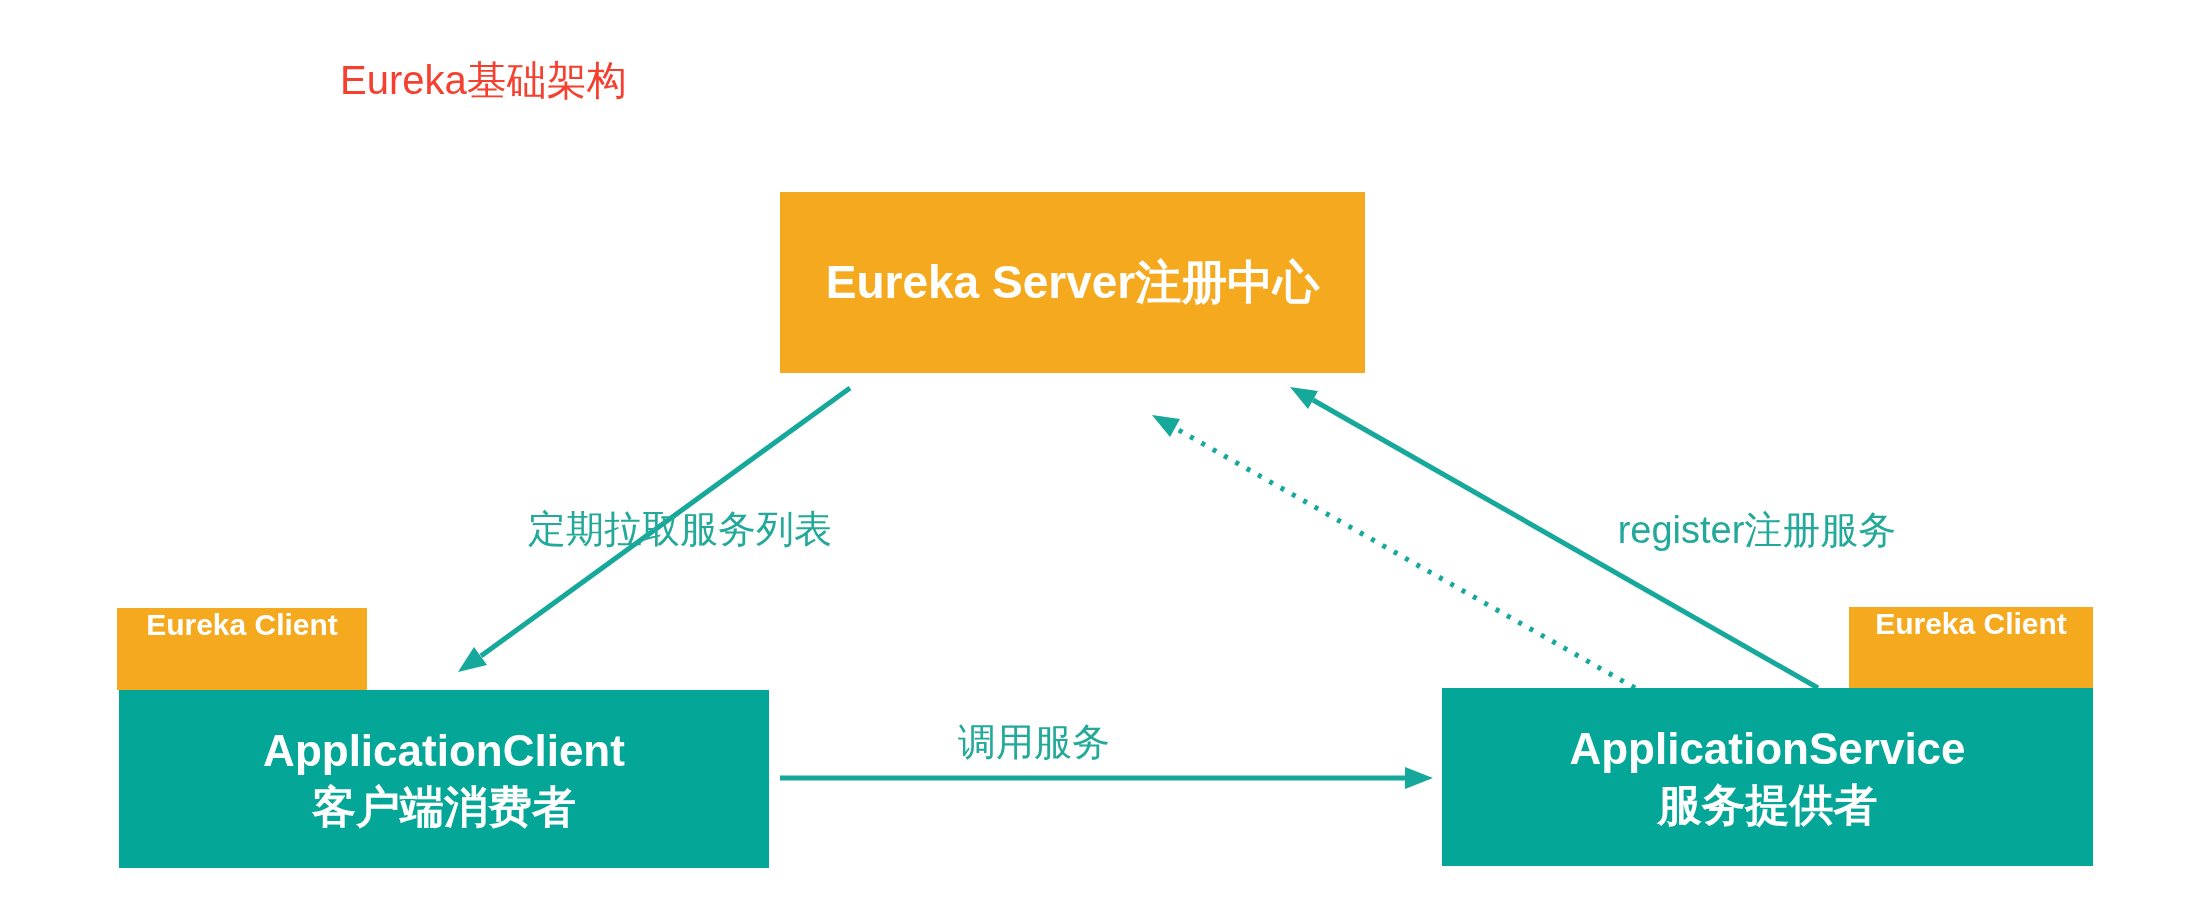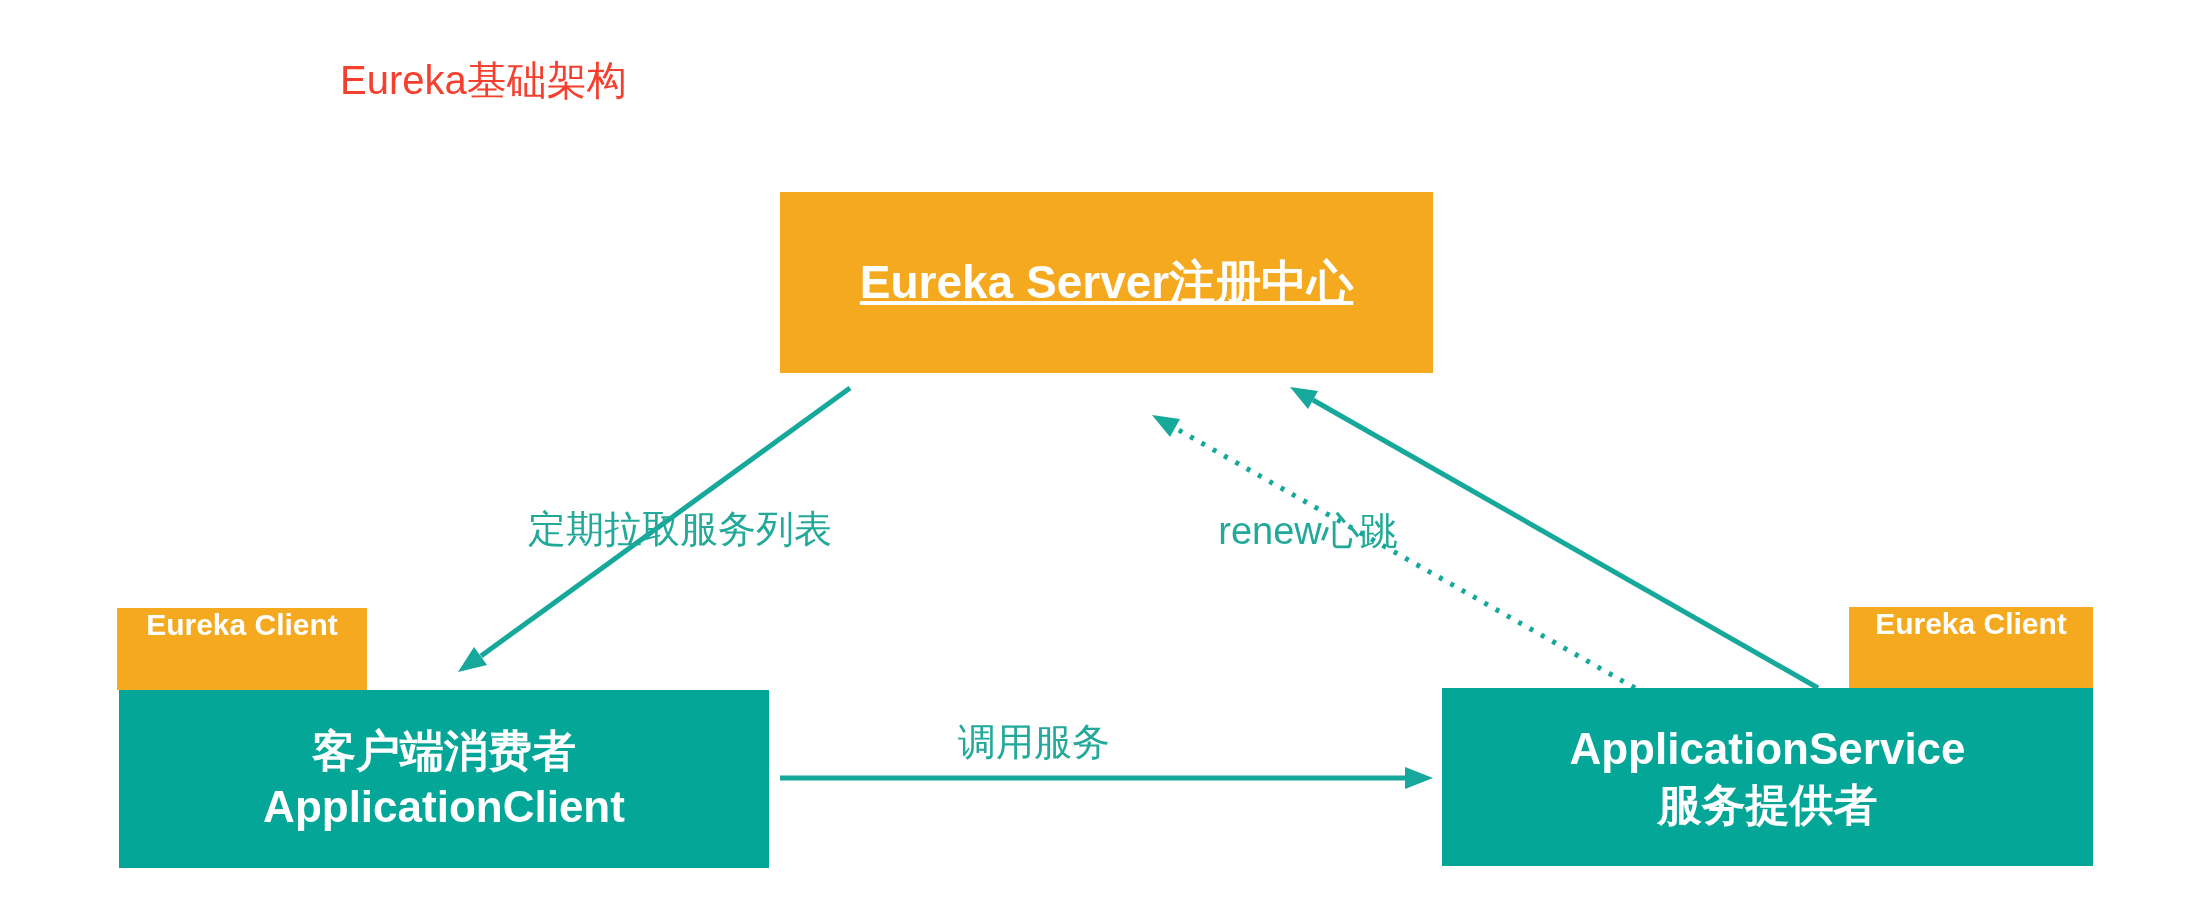--- a/index.html
+++ b/index.html
@@ -27,24 +27,23 @@
   }
   .node{
     position:absolute;
     display:flex;flex-direction:column;
     align-items:center;justify-content:center;
     color:var(--text_white);
     font-weight:bold;
     text-align:center;
   }
   .node-server{
-    left:780px;top:192px;width:653px;height:181px;
+    left:780px;top:192px;width:585px;height:181px;
     background:var(--orange);
     font-size:46px;
-    text-decoration:underline;
   }
   .node-app{
     background:var(--teal);
     font-size:44px;line-height:1.27;
   }
   .node-client{left:119px;top:690px;width:650px;height:178px;}
   .node-service{left:1442px;top:688px;width:651px;height:178px;}
   .tag{
     position:absolute;
     display:flex;align-items:flex-start;justify-content:center;
@@ -95,29 +94,29 @@
   </svg>
 
   <div class="node node-server">
     <span>Eureka Server注册中心</span>
   </div>
 
   <div class="tag tag-left">
     <span>Eureka Client</span>
   </div>
   <div class="node node-app node-client">
+    <span>ApplicationClient</span>
     <span>客户端消费者</span>
-    <span>ApplicationClient</span>
   </div>
 
   <div class="tag tag-right">
     <span>Eureka Client</span>
   </div>
   <div class="node node-app node-service">
     <span>ApplicationService</span>
     <span>服务提供者</span>
   </div>
 
   <div class="edge-label lbl-pull">定期拉取服务列表</div>
-  <div class="edge-label lbl-renew">renew心跳</div>
+  <div class="edge-label lbl-register">register注册服务</div>
   <div class="edge-label lbl-call">调用服务</div>
 
 </div>
 
 </body></html>

